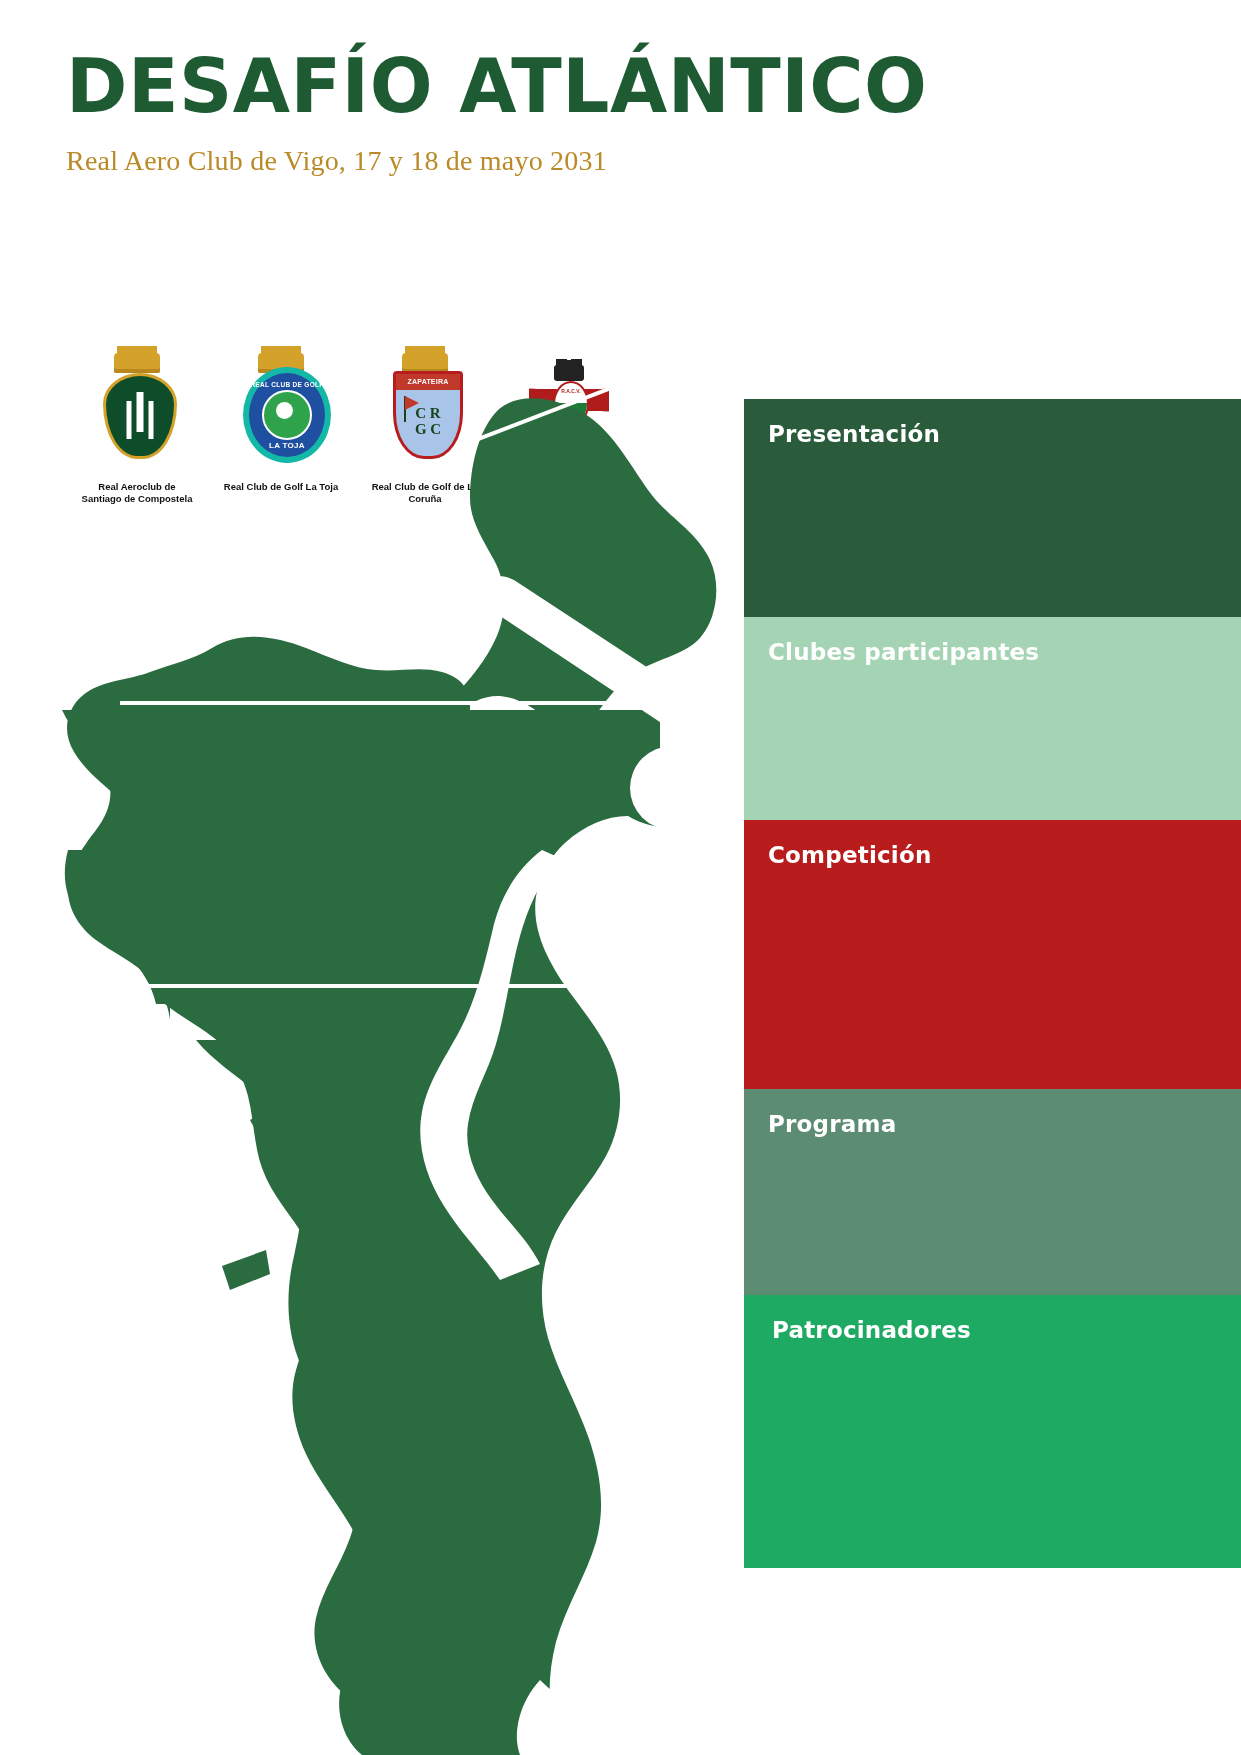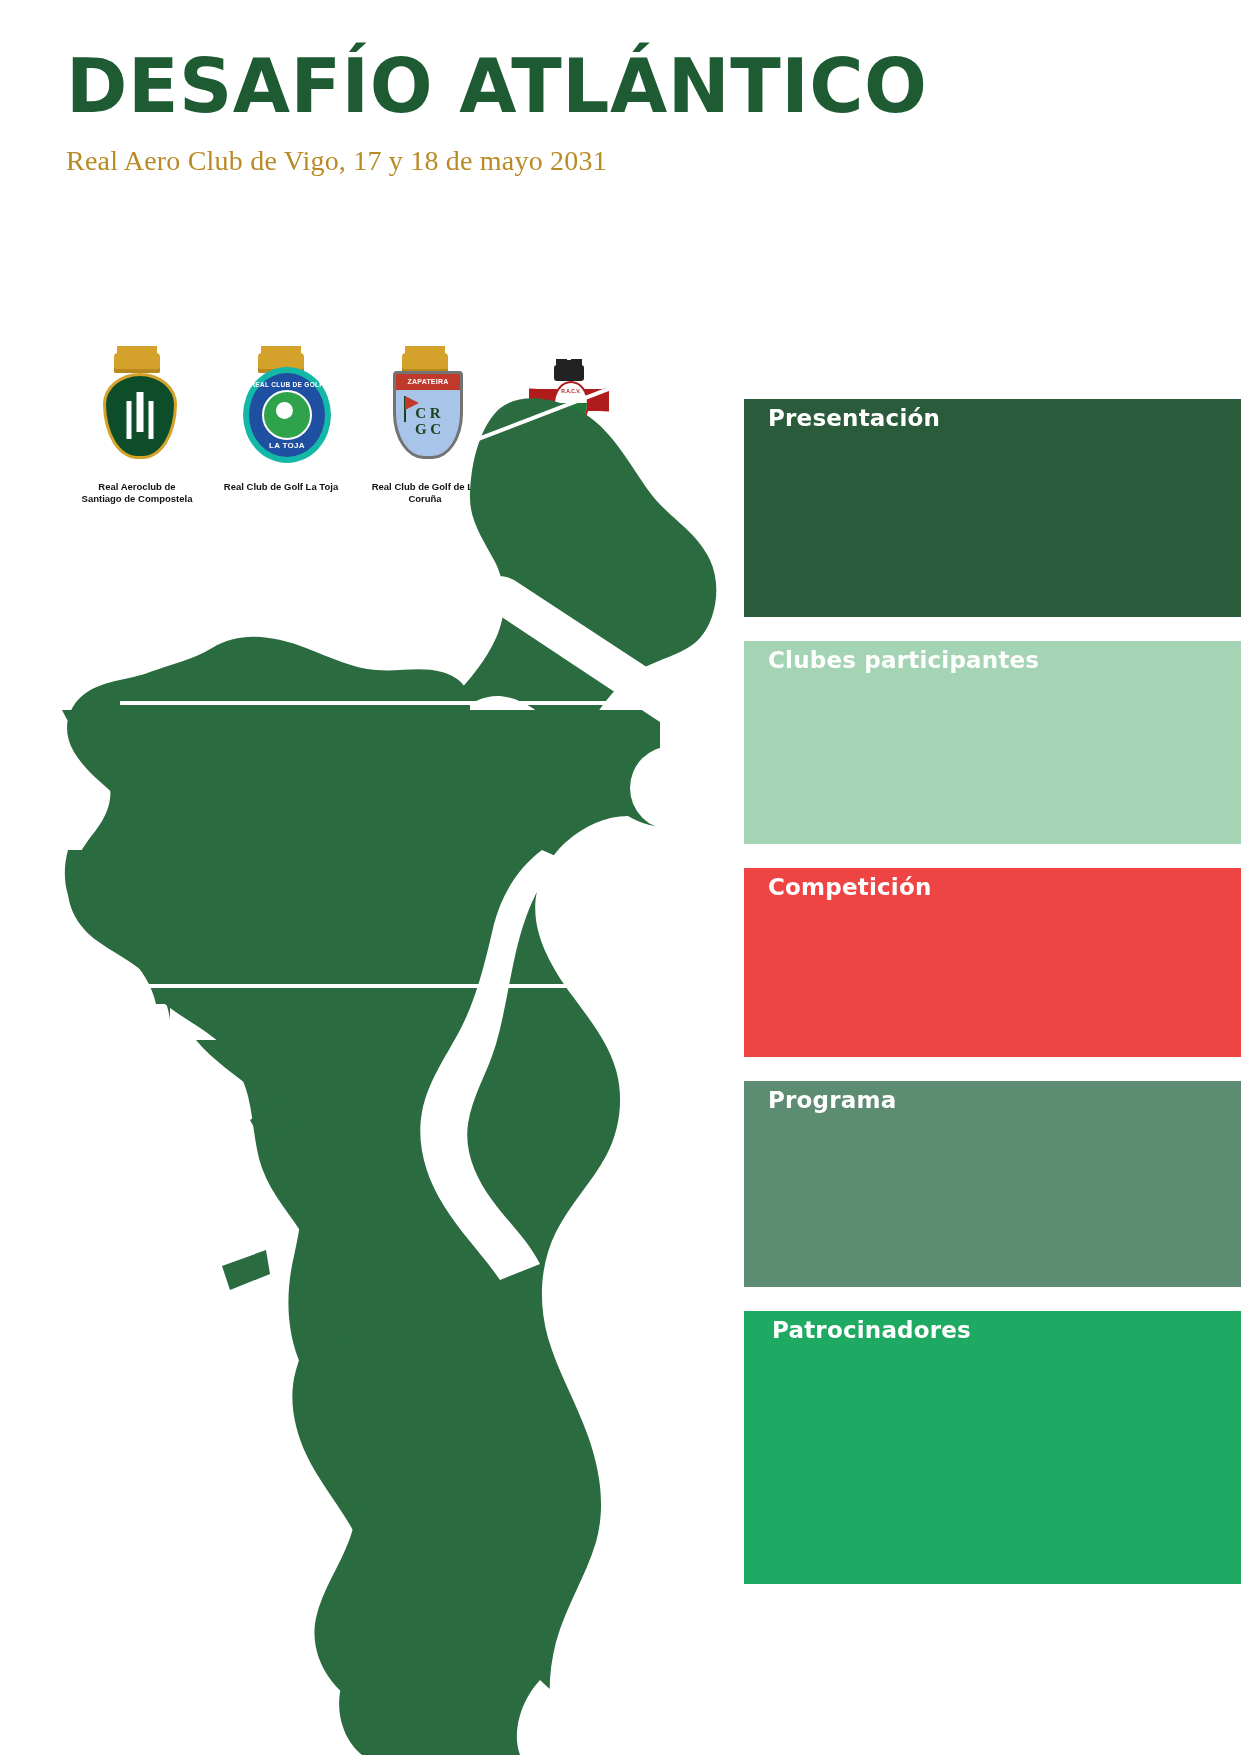--- a/index.html
+++ b/index.html
@@ -162,21 +162,21 @@
     letter-spacing: 0.3px;
   }
   .crest-b .label-top { top: 8px; }
   .crest-b .label-bot { bottom: 7px; font-size: 8px; }
 
   .crest-c .shield {
     position: absolute;
     top: 18px; left: 8px;
     width: 64px; height: 82px;
     background: #a8c4e8;
-    border: 3px solid #737373;
+    border: 3px solid #b91c1c;
     border-radius: 4px 4px 44% 44% / 4px 4px 52% 52%;
     overflow: hidden;
   }
   .crest-c .band {
     position: absolute;
     top: 0; left: 0; right: 0;
     height: 16px;
     background: #c0392b;
     color: #ffffff;
     font-size: 7px;
@@ -272,22 +272,21 @@
   
   .cards {
     position: absolute;
     left: 744px;
     top: 399px;
     width: 497px;
   }
   .card {
     width: 100%;
     box-sizing: border-box;
-    padding: 6px 0 0 24px;
-    margin-bottom: 24px;
+    padding: 22px 0 0 24px;
   }
   .card-label {
     font-family: "DejaVu Sans", sans-serif;
     font-size: 23px;
     font-weight: bold;
     color: #ffffff;
     letter-spacing: 0.2px;
   }
 </style>
 </head>
@@ -500,21 +499,21 @@
 <div class="cards">
 
   <div class="card" style="background:#2a5c3b;height:218px;">
     <div class="card-label">Presentación</div>
   </div>
 
   <div class="card" style="background:#a4d4b4;height:203px;">
     <div class="card-label">Clubes participantes</div>
   </div>
 
-  <div class="card" style="background:#ef4444;height:189px;">
+  <div class="card" style="background:#b91c1c;height:269px;">
     <div class="card-label">Competición</div>
   </div>
 
   <div class="card" style="background:#5c8c72;height:206px;">
     <div class="card-label">Programa</div>
   </div>
 
   <div class="card" style="background:#1faa63;height:273px;padding-left:28px;">
     <div class="card-label">Patrocinadores</div>
   </div>

